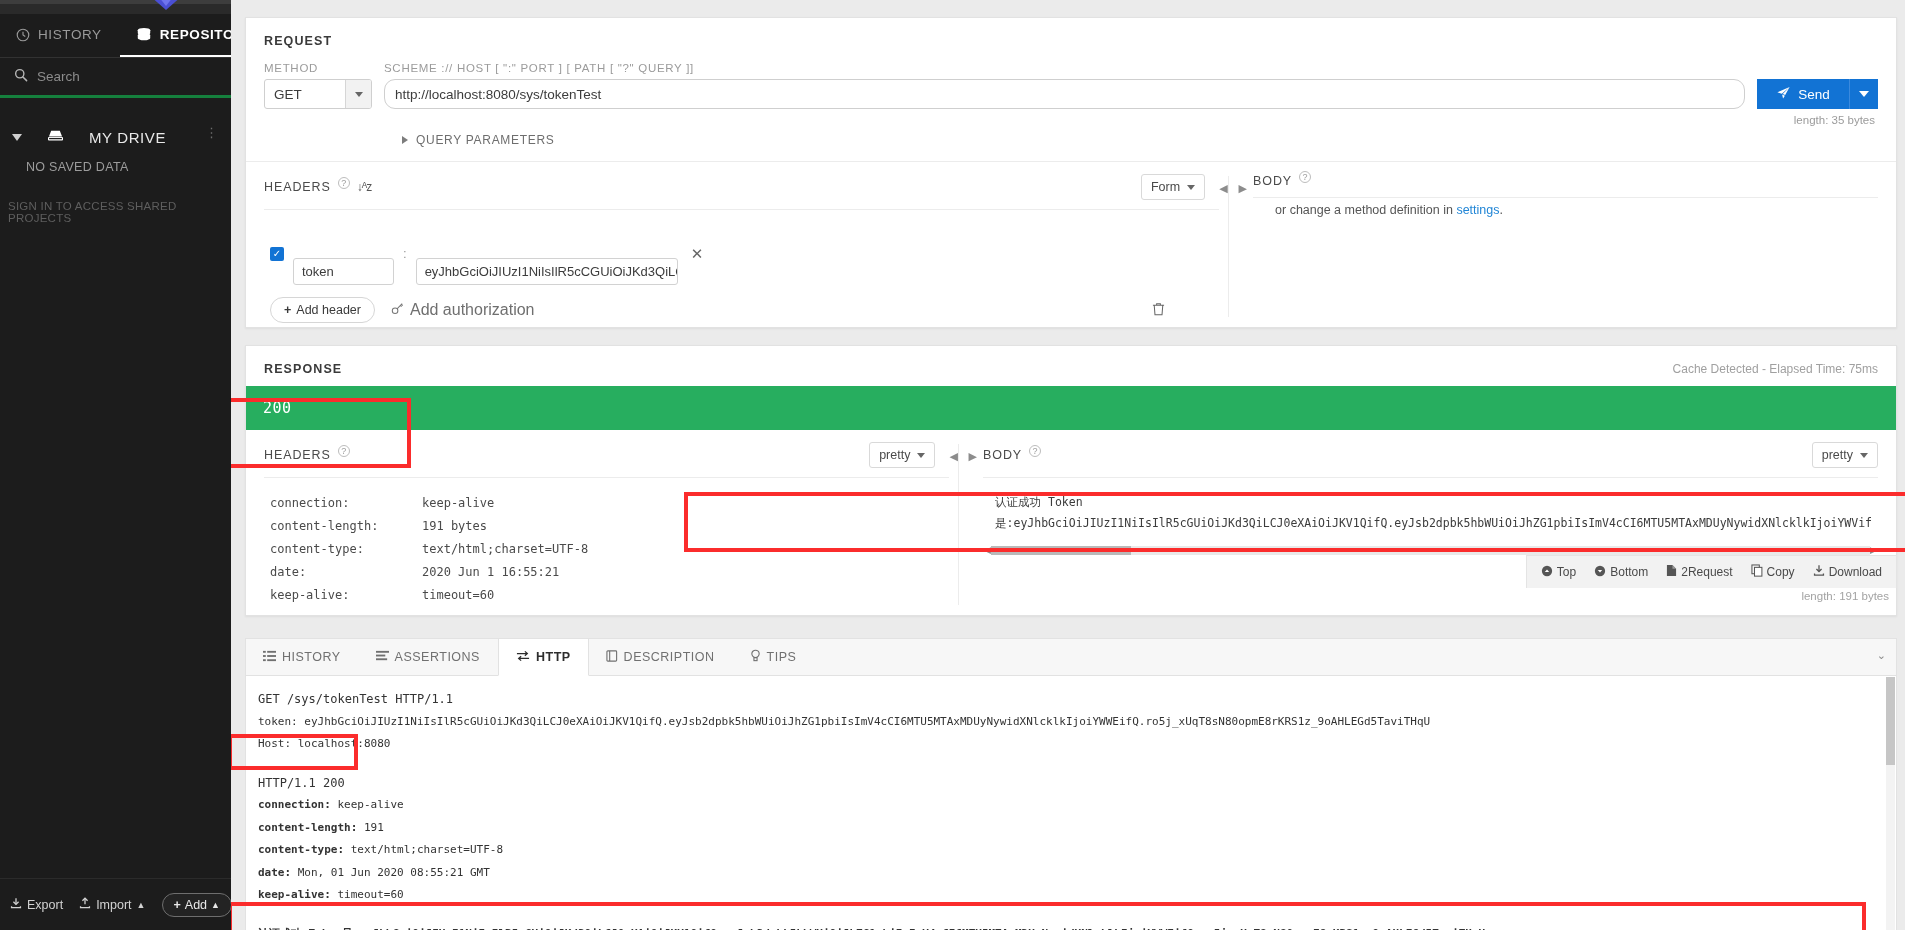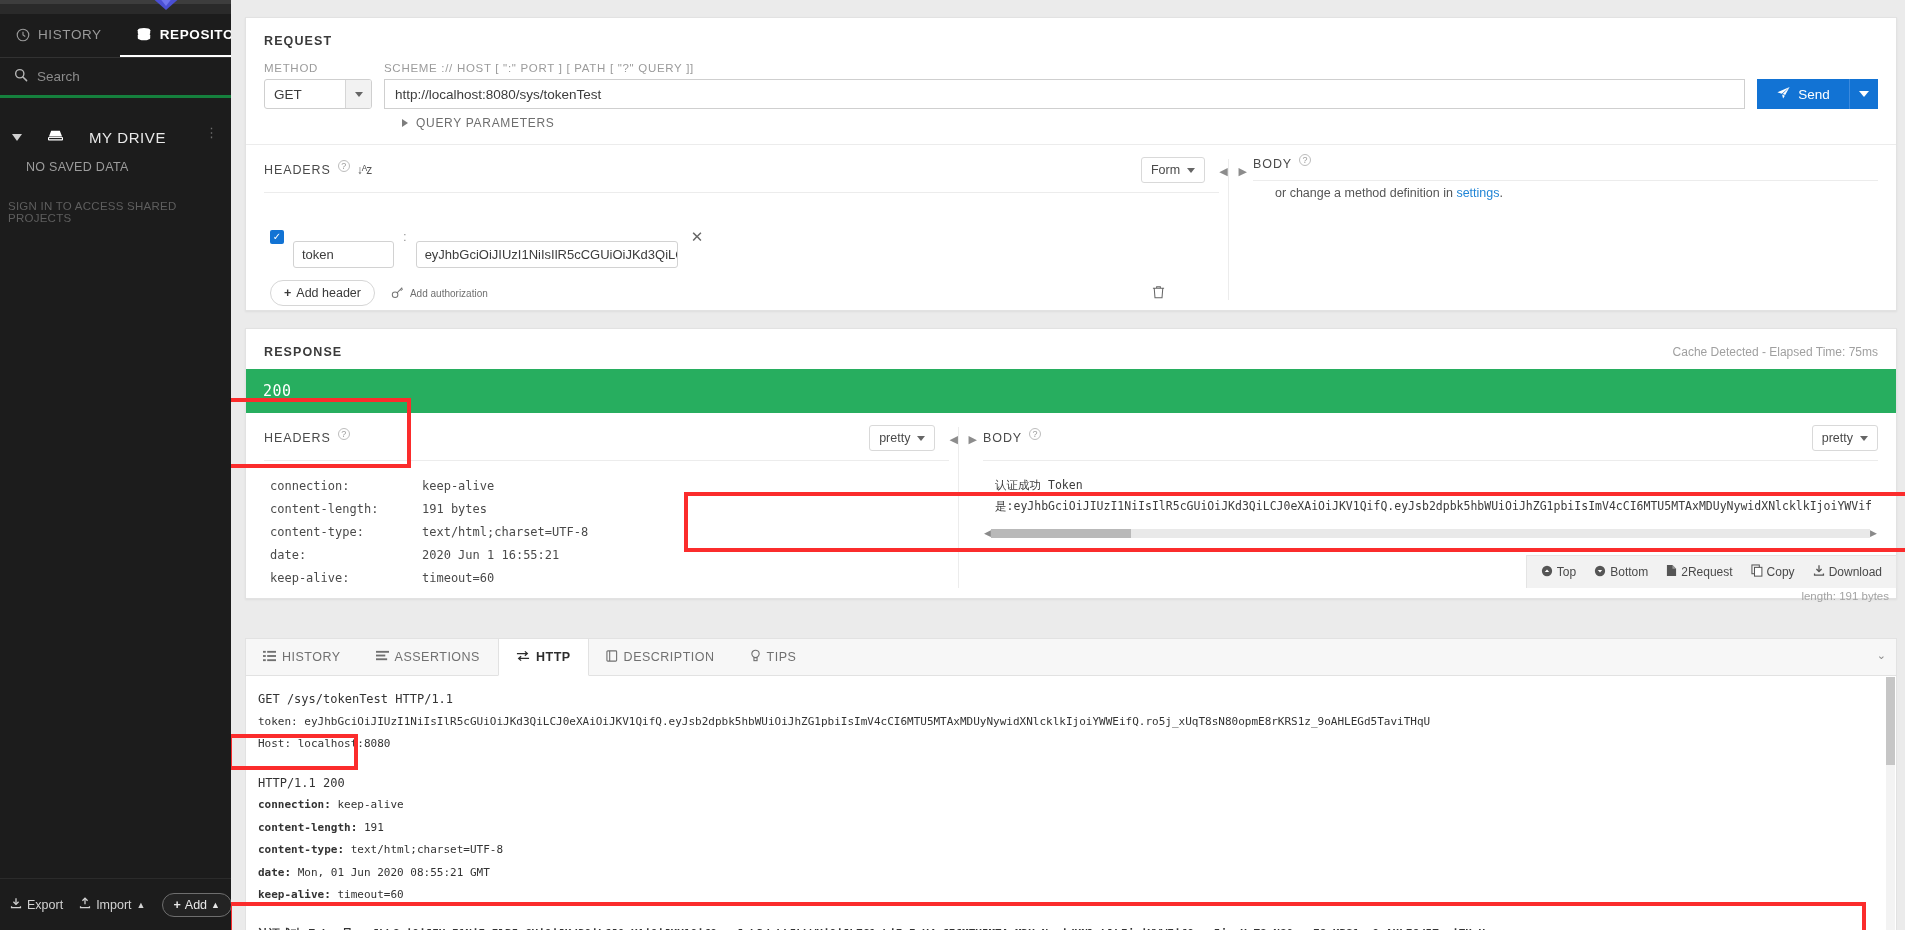--- a/index.html
+++ b/index.html
@@ -123,21 +123,21 @@
     background: #fff;
   }
   .method-val { flex: 1; display: flex; align-items: center; padding-left: 9px; font-size: 13.5px; color: #3c3c3c; }
   .method-caret {
     width: 26px; background: #f2f2f2; border-left: 1px solid #d6d6d6;
     display: flex; align-items: center; justify-content: center;
   }
   .caret-sm { width:0;height:0;border-left:4px solid transparent;border-right:4px solid transparent;border-top:5px solid #666; }
   .url-wrap { flex: 1 1 auto; }
   .url-box {
-    height: 30px; border: 1px solid #cfcfcf; border-radius: 0;
+    height: 30px; border: 1px solid #cfcfcf; border-radius: 11px;
     display: flex; align-items: center; padding: 0 10px; font-size: 13.5px; color: #3c3c3c;
     background: #fff;
   }
   .send-wrap { display: flex; height: 30px; }
   .send-btn {
     background: #1273d4; color: #fff; border: 0; min-width: 92px;
     display: flex; align-items: center; justify-content: center; gap: 7px;
     font-size: 13.5px; cursor: pointer; font-family: "Liberation Sans", sans-serif;
   }
   .send-caret {
@@ -190,21 +190,21 @@
   .tin.k { width: 101px; }
   .tin.v { width: 262px; }
   .colon { color: #999; font-size: 13px; }
   .xbtn { color: #666; font-size: 15px; cursor: pointer; padding: 0 4px; }
   .hdr-actions { display: flex; align-items: center; gap: 16px; padding: 12px 0 4px 6px; }
   .rounded-btn {
     border: 1px solid #d6d6d6; border-radius: 15px; background: #fff;
     padding: 5px 13px; font-size: 12.5px; color: #3a3a3a; cursor: pointer;
     display: flex; align-items: center; gap: 5px;
   }
-  .ghost-link { font-size: 10px; color: #6f6f6f; display: flex; align-items: center; gap: 6px; cursor: pointer; }
+  .ghost-link { font-size: 16px; color: #6f6f6f; display: flex; align-items: center; gap: 6px; cursor: pointer; }
   .trash { margin-left: auto; color: #666; cursor: pointer; font-size: 13px; padding-right: 54px;}
   .note-line { font-size: 12.5px; color: #555; margin: 11px 0 0 22px; line-height: 20px; }
   .lnk { color: #2286d6; cursor: pointer; }
 
   
   .resp-head { display: flex; align-items: center; justify-content: space-between; }
   .cache-note { font-size: 12px; color: #a0a0a0; }
   .status-bar {
     background: #27ae5f; height: 44px; display: flex; align-items: center;
     color: #fff; font-family: "DejaVu Sans Mono", monospace; font-size: 15px;
@@ -380,20 +380,21 @@
                   </svg>
               </span>
               <span>Send</span>
             </button>
             <div class="send-caret">
                 <span class="caret-w"></span>
               </div>
           </div>
         </div>
 
+        <div class="len-note">length: 35 bytes</div>
 
         <div class="qp-row">
           <span class="tri-r"></span>
           <span>QUERY PARAMETERS</span>
         </div>
       </div>
 
       <div class="split">
         <div class="pane-left">
           <div class="pane-head">

